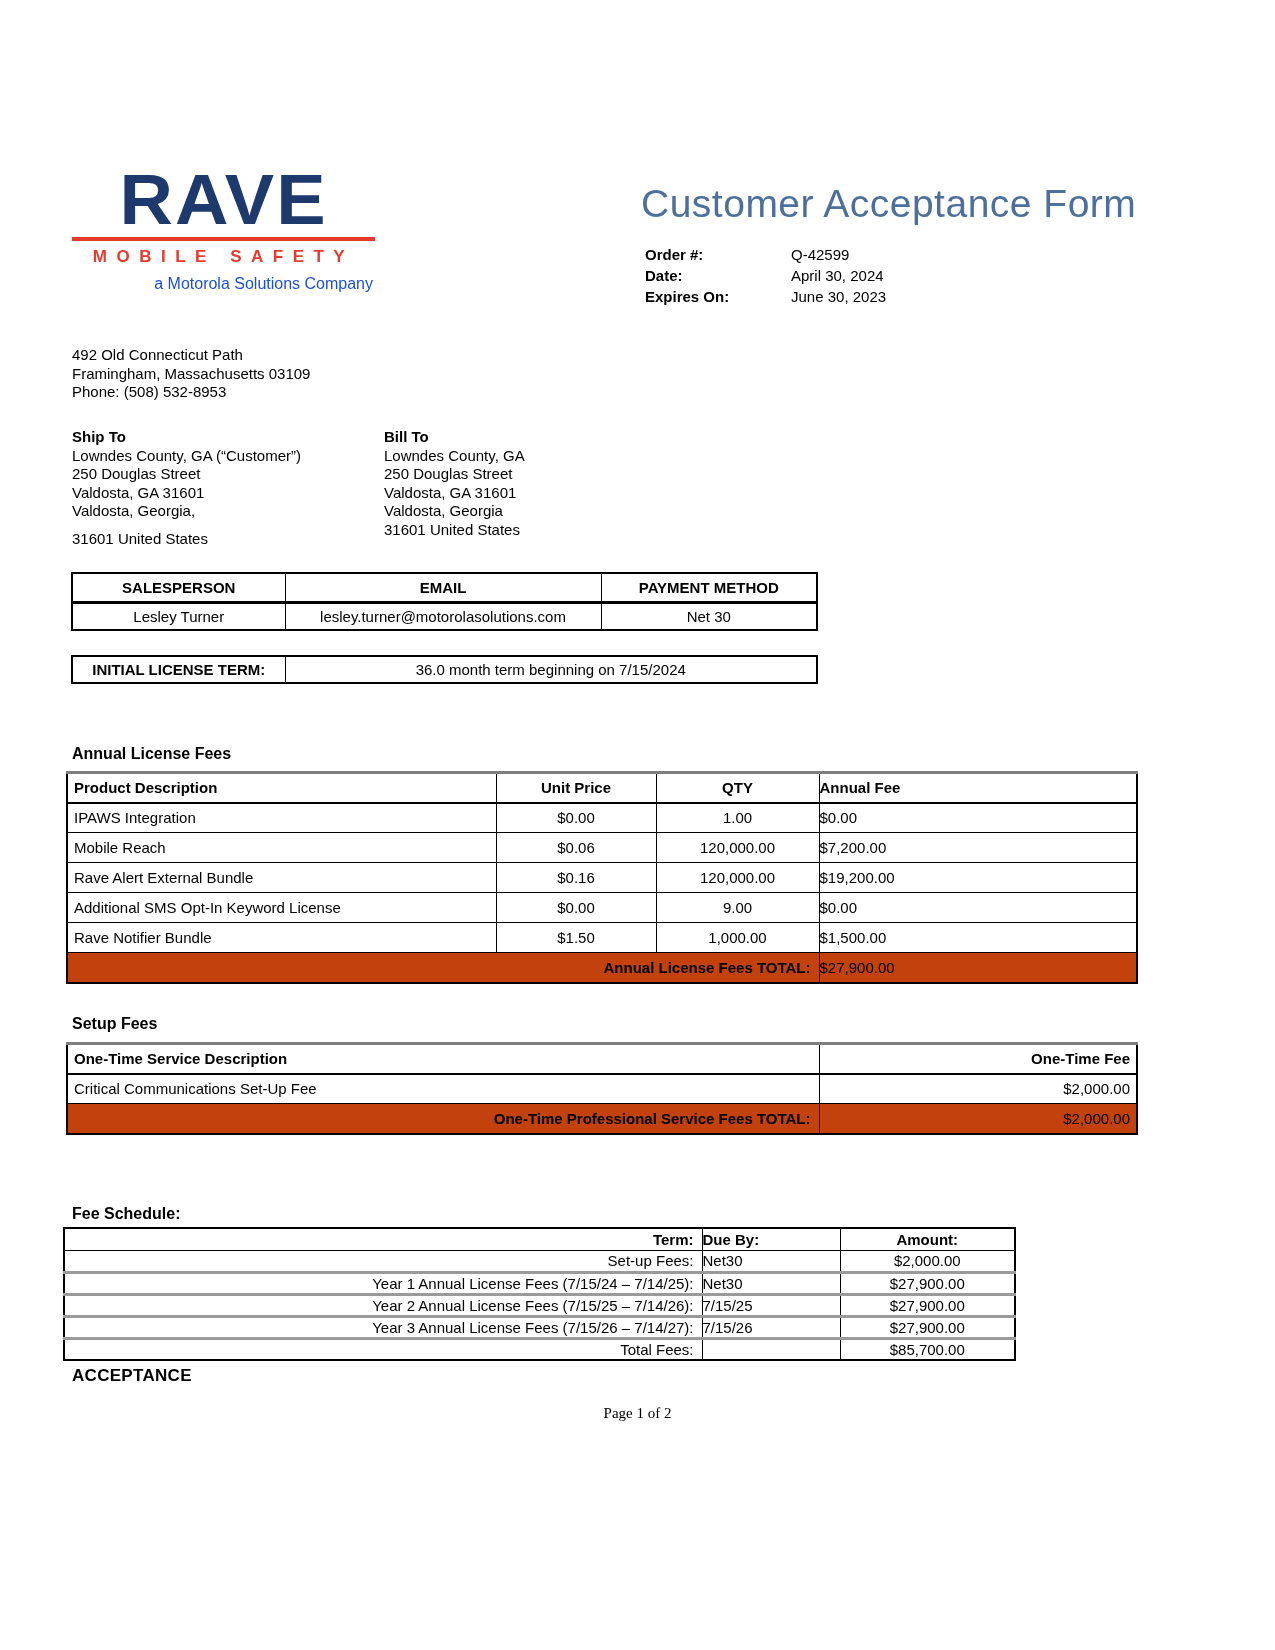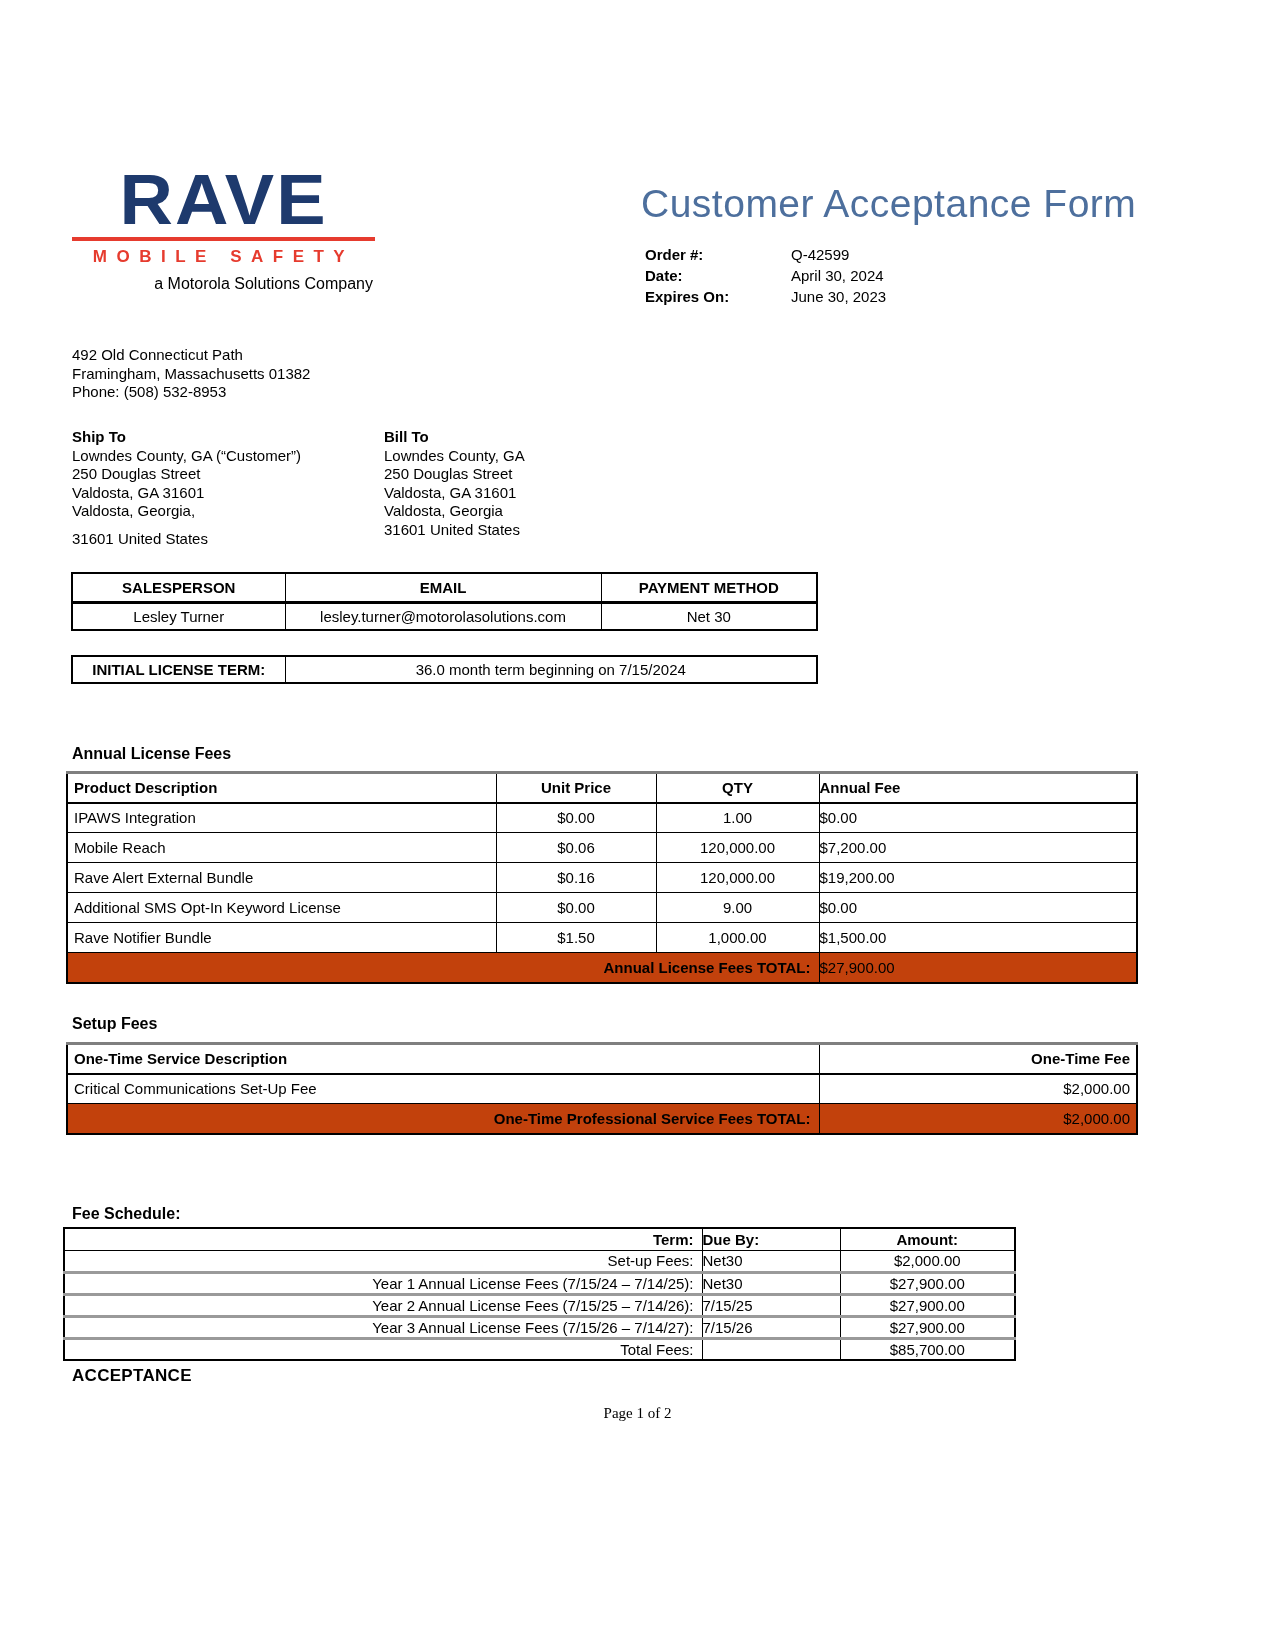--- a/index.html
+++ b/index.html
@@ -15,21 +15,21 @@
   .logo-rave {
     color:#1e3a6d; font-weight:800; font-size:74px; line-height:70px;
     letter-spacing:2px; text-align:center; transform:scaleY(0.95);
   }
   .logo-rule { height:4px; background:#e63b2e; margin-top:2px; }
   .logo-sub {
     color:#e63b2e; font-weight:700; font-size:17px; letter-spacing:9.5px;
     margin-top:6px; text-align:center; white-space:nowrap;
   }
   .logo-tagline {
-    color:#000000; font-size:16px; margin-top:8px; text-align:right;
+    color:#1d4ed8; font-size:16px; margin-top:8px; text-align:right;
     padding-right:2px;
   }
 
   
   .doc-title {
     position:absolute; left:641px; top:182px;
     font-size:39px; color:#4d6f9d; letter-spacing:0.5px;
   }
   .order-block { position:absolute; left:645px; top:244px; }
   .order-row { display:flex; line-height:21px; }
@@ -110,21 +110,21 @@
     <span class="order-value">April 30, 2024</span>
   </div>
   <div class="order-row">
     <span class="order-label">Expires On:</span>
     <span class="order-value">June 30, 2023</span>
   </div>
 </div>
 
 <div class="company-address">
   <div>492 Old Connecticut Path</div>
-  <div>Framingham, Massachusetts 01382</div>
+  <div>Framingham, Massachusetts 03109</div>
   <div>Phone: (508) 532-8953</div>
 </div>
 
 <div class="ship-to">
   <div class="addr-heading">Ship To</div>
   <div>Lowndes County, GA (“Customer”)</div>
   <div>250 Douglas Street</div>
   <div>Valdosta, GA 31601</div>
   <div>Valdosta, Georgia,</div>
   <div class="ship-last">31601  United States</div>

